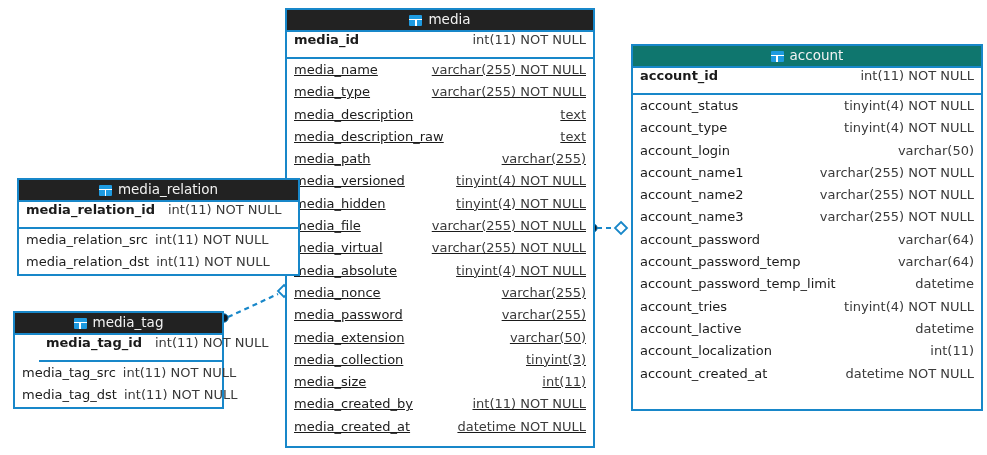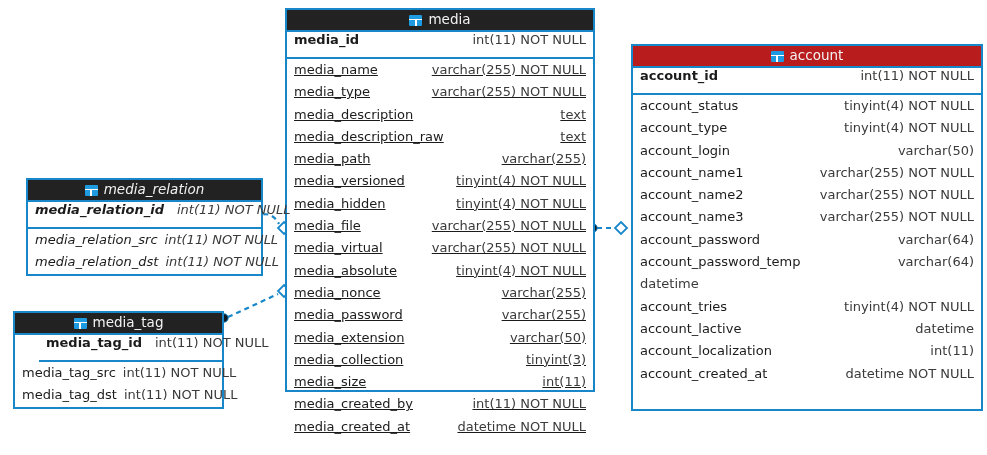--- a/index.html
+++ b/index.html
@@ -124,21 +124,21 @@
         <path d="M 228 317 L 278 294" fill="none" stroke="#1887c9" stroke-width="2.2" stroke-dasharray="5 4"></path>
         <circle cx="224" cy="318" r="4.2" fill="#101820" stroke="#1887c9" stroke-width="1"></circle>
         <polygon points="284,285 290,291 284,297 278,291" fill="#ffffff" stroke="#1887c9" stroke-width="1.8"></polygon>
       </g>
       <g>
         <path d="M 597 228 L 615 228" fill="none" stroke="#1887c9" stroke-width="2.2" stroke-dasharray="5 4"></path>
         <circle cx="593" cy="228" r="4.2" fill="#101820" stroke="#1887c9" stroke-width="1"></circle>
         <polygon points="621,222 627,228 621,234 615,228" fill="#ffffff" stroke="#1887c9" stroke-width="1.8"></polygon>
       </g>
     </svg>
-<div class="entity" style="left: 285px; top: 8px; width: 310px; height: 384px; border-color: rgb(24, 135, 201);">
+<div class="entity" style="left: 285px; top: 8px; width: 310px; height: 440px; border-color: rgb(24, 135, 201);">
       <div class="entity-header" style="background: rgb(34, 34, 34); border-bottom-color: rgb(24, 135, 201);">
         <span class="table-icon"></span>
         <span class="entity-title">media</span>
       </div>
       <div class="pk-section" style="border-bottom-color: rgb(24, 135, 201);">
         <div class="field-row">
           <span class="fname">media_id</span>
           <span class="ftype">int(11) NOT NULL</span>
         </div>
       </div>
@@ -207,21 +207,21 @@
           <span class="fname">media_created_by</span>
           <span class="ftype">int(11) NOT NULL</span>
         </div>
         <div class="field-row">
           <span class="fname">media_created_at</span>
           <span class="ftype">datetime NOT NULL</span>
         </div>
       </div>
     </div>
     <div class="entity" style="left: 631px; top: 44px; width: 352px; height: 367px; border-color: rgb(24, 135, 201);">
-      <div class="entity-header" style="background: #b91c1c; border-bottom-color: rgb(24, 135, 201);">
+      <div class="entity-header" style="background: #0f766e; border-bottom-color: rgb(24, 135, 201);">
         <span class="table-icon"></span>
         <span class="entity-title">account</span>
       </div>
       <div class="pk-section" style="border-bottom-color: rgb(24, 135, 201);">
         <div class="field-row">
           <span class="fname">account_id</span>
           <span class="ftype">int(11) NOT NULL</span>
         </div>
       </div>
       <div style="padding-top: 3px;">
@@ -251,41 +251,42 @@
         </div>
         <div class="field-row">
           <span class="fname">account_password</span>
           <span class="ftype">varchar(64)</span>
         </div>
         <div class="field-row">
           <span class="fname">account_password_temp</span>
           <span class="ftype">varchar(64)</span>
         </div>
         <div class="field-row">
+          <span class="fname">account_password_temp_limit</span>
           <span class="ftype">datetime</span>
         </div>
         <div class="field-row">
           <span class="fname">account_tries</span>
           <span class="ftype">tinyint(4) NOT NULL</span>
         </div>
         <div class="field-row">
           <span class="fname">account_lactive</span>
           <span class="ftype">datetime</span>
         </div>
         <div class="field-row">
           <span class="fname">account_localization</span>
           <span class="ftype">int(11)</span>
         </div>
         <div class="field-row">
           <span class="fname">account_created_at</span>
           <span class="ftype">datetime NOT NULL</span>
         </div>
       </div>
     </div>
-    <div class="entity snug" style="left: 26px; top: 178px; width: 237px; height: 98px; border-color: rgb(24, 135, 201); font-style: italic;">
+    <div class="entity snug" style="left: 17px; top: 178px; width: 283px; height: 98px; border-color: rgb(24, 135, 201);">
       <div class="entity-header" style="background: rgb(34, 34, 34); border-bottom-color: rgb(24, 135, 201);">
         <span class="table-icon"></span>
         <span class="entity-title">media_relation</span>
       </div>
       <div class="pk-section" style="border-bottom-color: rgb(24, 135, 201);">
         <div class="field-row">
           <span class="fname">media_relation_id</span>
           <span class="ftype">int(11) NOT NULL</span>
         </div>
       </div>

